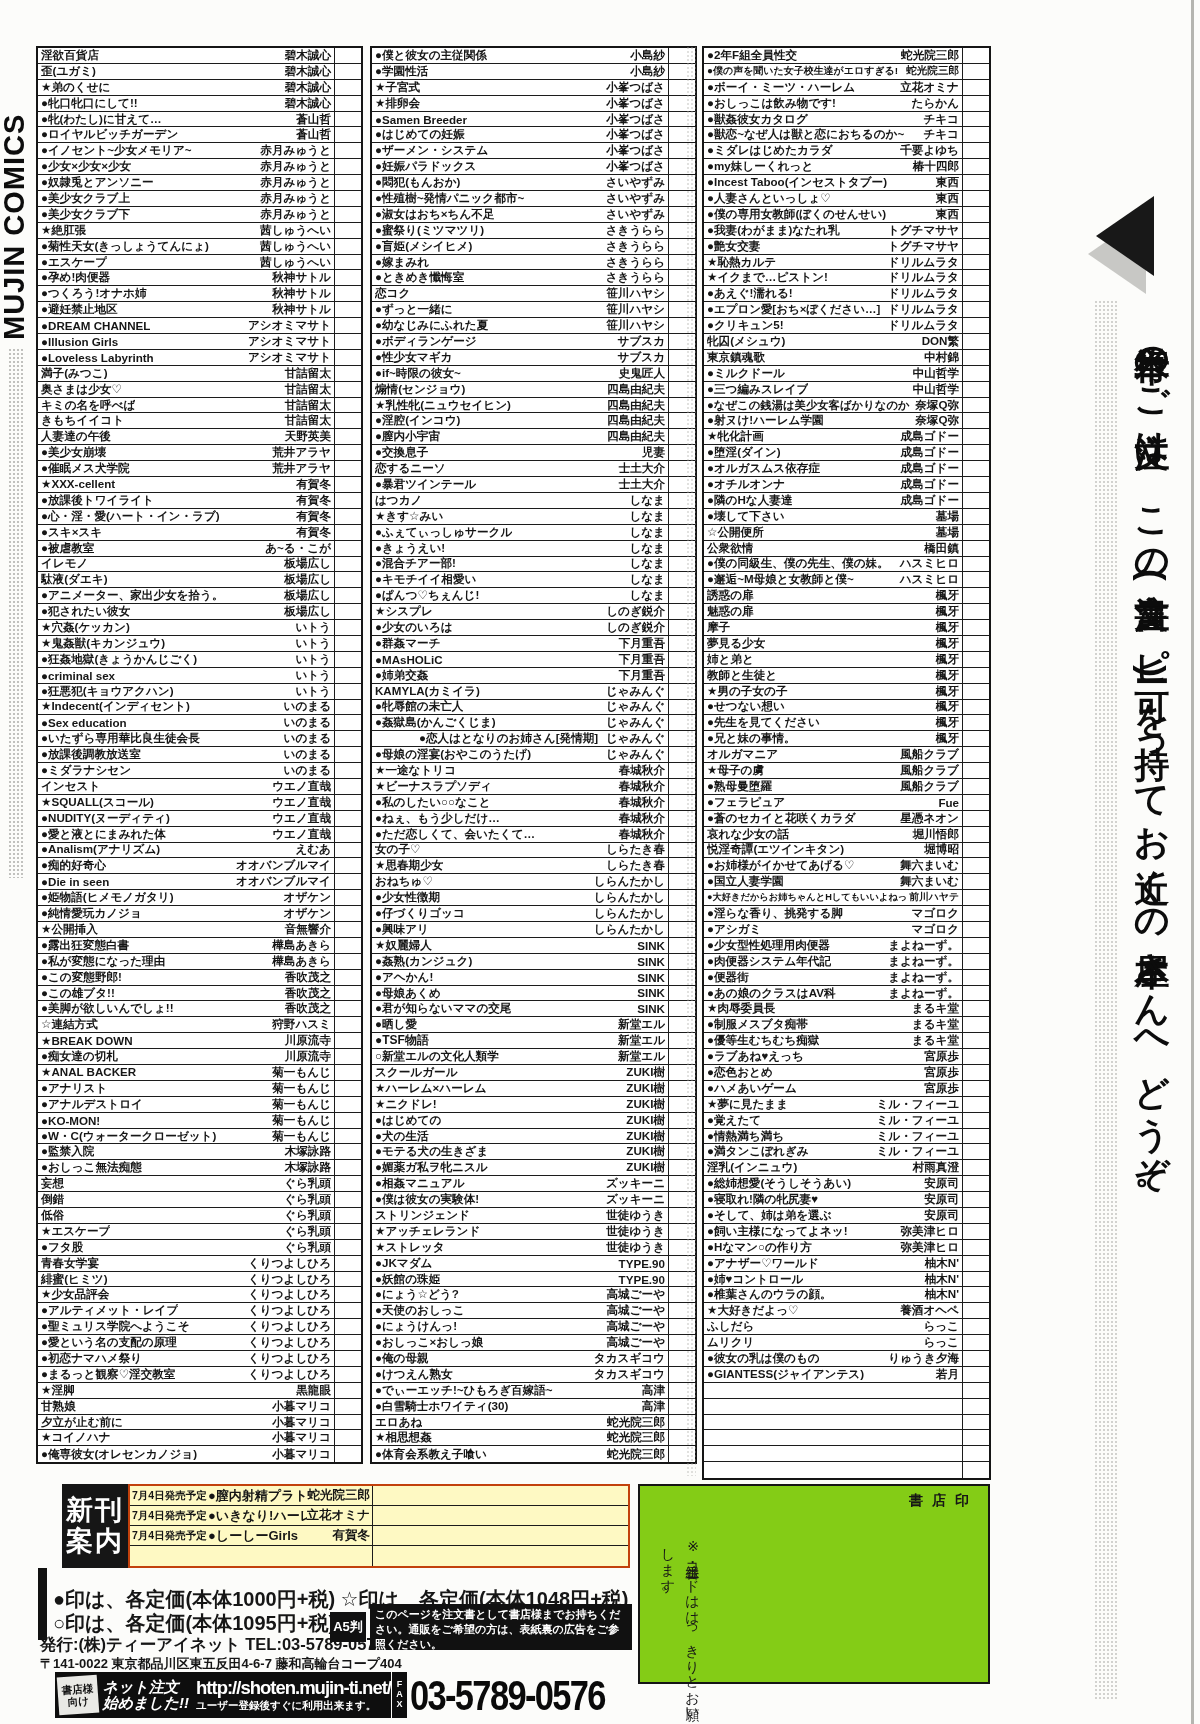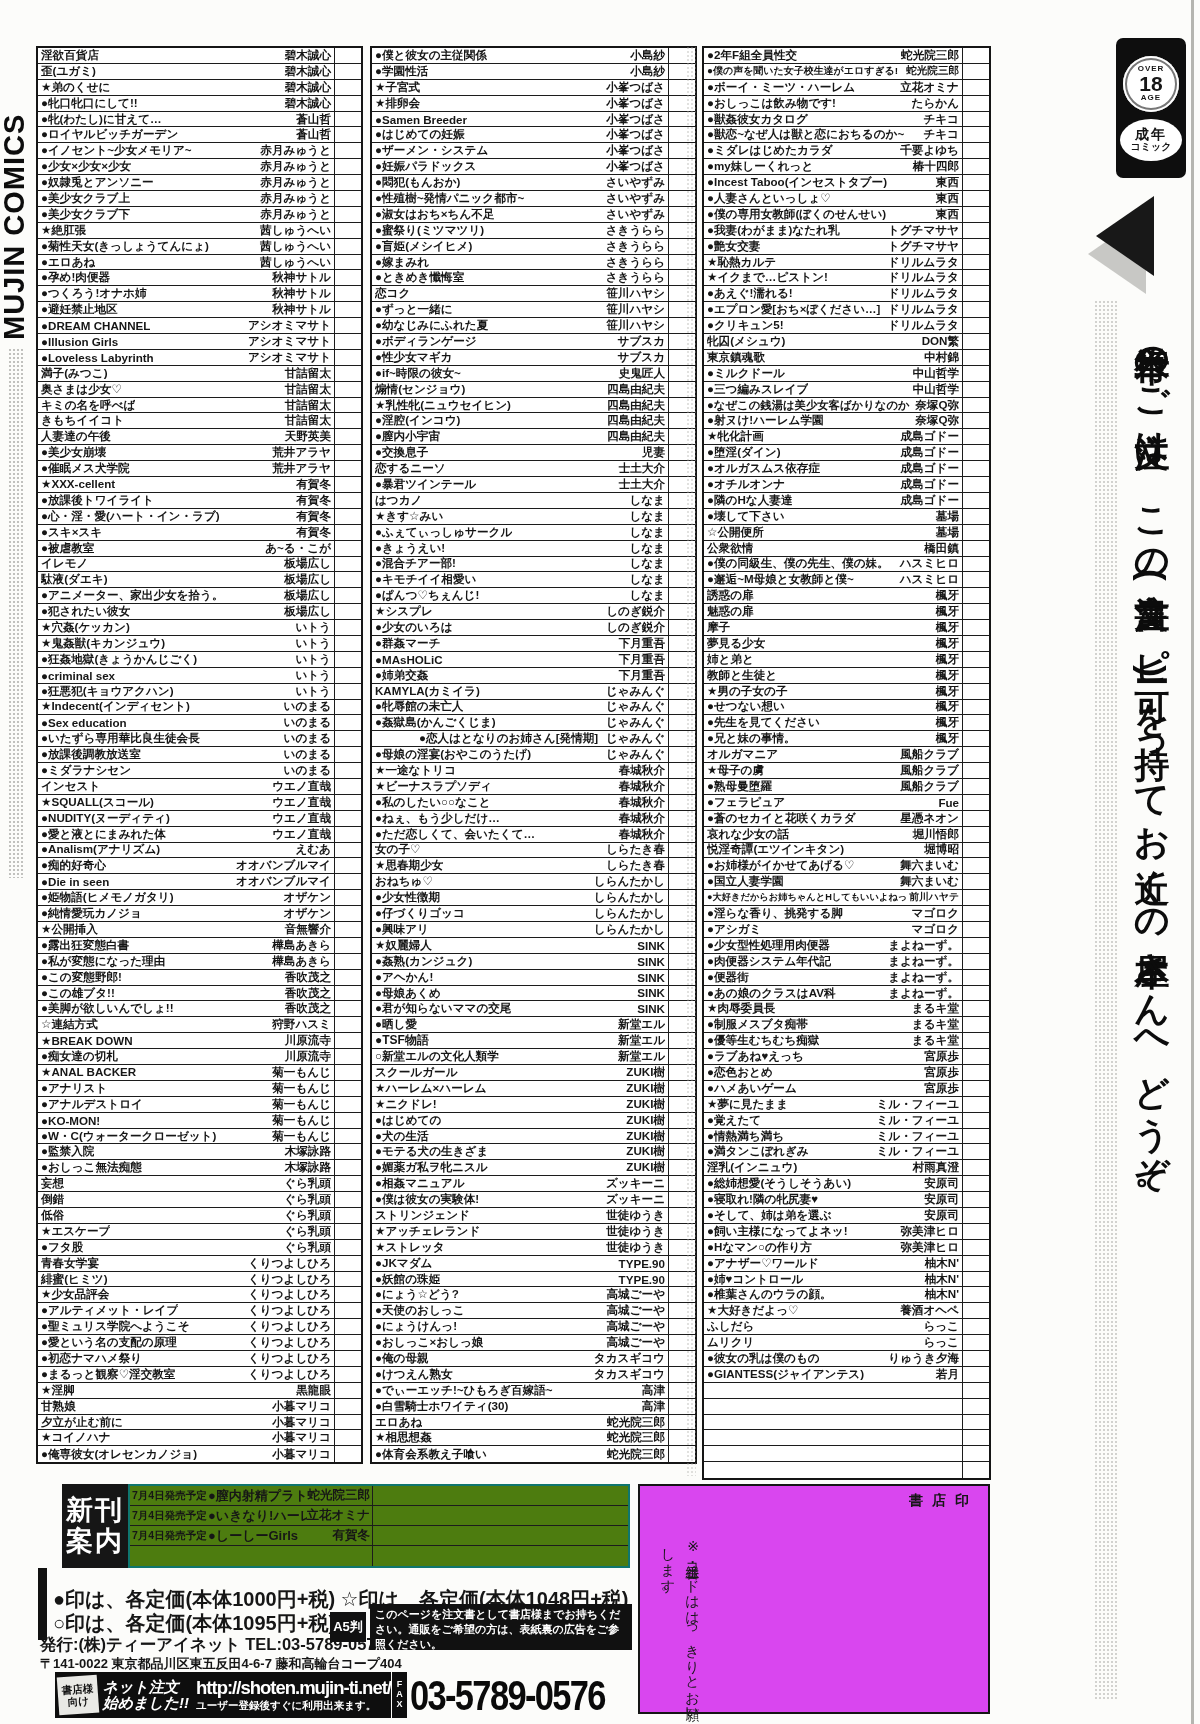--- a/index.html
+++ b/index.html
@@ -35,21 +35,21 @@
   #slogan-strip{position:absolute;left:1094px;top:300px;width:24px;height:1400px;opacity:.5;}
   #slogan{position:absolute;left:1124px;top:320px;height:1392px;writing-mode:vertical-rl;
           font-size:35px;font-weight:bold;letter-spacing:1px;line-height:1.6;color:#0c0c0c;}
   #edge-line{position:absolute;left:1191px;top:0;width:3px;height:1724px;background:#b5b5b0;}
   
   #nr-label{position:absolute;left:62px;top:1484px;width:66px;height:84px;background:#161616;color:#fff;
             display:flex;align-items:center;justify-content:center;text-align:center;
             font-size:27px;font-weight:bold;line-height:1.15;letter-spacing:2px;
             writing-mode:horizontal-tb;}
   #nr-label span{width:58px;display:inline-block;}
-  #nr-table{position:absolute;left:128px;top:1484px;width:502px;border:2px solid #0f766e;background:#4d7c0f;box-sizing:border-box;}
+  #nr-table{position:absolute;left:128px;top:1484px;width:502px;border:2px solid #c2410c;background:#fef9c3;box-sizing:border-box;}
   .nrow{display:flex;align-items:center;height:20px;box-sizing:border-box;border-bottom:1px solid #1c1c1c;}
   .nrow:last-child{border-bottom:none;}
   .nfill{width:240px;flex:none;display:flex;align-items:center;border-right:1.3px solid #1c1c1c;align-self:stretch;padding-left:2px;}
   .ndate{font-size:10.5px;font-weight:bold;width:76px;flex:none;}
   .ntitle{font-size:13px;font-weight:bold;white-space:nowrap;overflow:hidden;}
   .nauthor{margin-left:auto;font-size:12.5px;font-weight:bold;white-space:nowrap;padding-right:2px;}
   
   #price-bar{position:absolute;left:38px;top:1568px;width:9px;height:72px;background:#111;}
   .priceline{position:absolute;left:53px;font-weight:bold;font-size:20px;letter-spacing:0;white-space:nowrap;}
   #pl1{top:1562px;} #pl2{top:1586px;} #pl3{top:1610px;}
@@ -66,21 +66,21 @@
             display:flex;align-items:center;justify-content:center;text-align:center;line-height:1.15;transform:rotate(-4deg);}
   #net-title{color:#fff;font-weight:bold;font-size:15px;line-height:1.1;font-style:italic;margin-left:5px;white-space:nowrap;}
   #url-block{margin-left:7px;color:#fff;}
   #url{font-size:18.5px;font-weight:bold;white-space:nowrap;letter-spacing:-1px;}
   #url-note{font-size:10.5px;font-weight:bold;white-space:nowrap;}
   #fax-label{position:absolute;left:392px;top:1672px;width:15px;height:46px;background:#0e0e0e;color:#fff;
              display:flex;flex-direction:column;align-items:center;justify-content:center;font-size:9px;font-weight:bold;line-height:1.1;}
   #fax-number{position:absolute;left:410px;top:1672px;font-size:42px;font-weight:bold;letter-spacing:-2px;
               transform:scaleX(.82);transform-origin:left center;white-space:nowrap;color:#0a0a0a;}
   
-  #stamp-box{position:absolute;left:638px;top:1484px;width:352px;height:230px;border:2.5px solid #151515;background:#d946ef;box-sizing:border-box;}
+  #stamp-box{position:absolute;left:638px;top:1484px;width:352px;height:200px;border:2.5px solid #151515;background:#84cc16;box-sizing:border-box;}
   #stamp-label{position:absolute;right:10px;top:6px;font-size:14px;font-weight:bold;letter-spacing:9px;}
   #stamp-note{position:absolute;left:16px;top:52px;height:188px;writing-mode:vertical-rl;font-size:14px;line-height:1.75;}
   
   #fold{position:absolute;left:686px;top:46px;width:10px;height:1430px;opacity:.35;}
 </style>
 </head>
 <body>
 
 <div id="stage">
   <div id="logo">MUJIN COMICS</div>
@@ -146,21 +146,21 @@
         <span class="bt" style="font-size: 11.6px;">★絶肛張</span>
         <span class="ba" style="font-size: 11.6px;">茜しゅうへい</span>
         <span class="bq"></span>
       </div>
       <div class="brow">
         <span class="bt" style="font-size: 11.6px;">●菊性天女(きっしょうてんにょ)</span>
         <span class="ba" style="font-size: 11.6px;">茜しゅうへい</span>
         <span class="bq"></span>
       </div>
       <div class="brow">
-        <span class="bt" style="font-size: 11.6px;">●エロあね</span>
+        <span class="bt" style="font-size: 11.6px;">●エスケープ</span>
         <span class="ba" style="font-size: 11.6px;">茜しゅうへい</span>
         <span class="bq"></span>
       </div>
       <div class="brow">
         <span class="bt" style="font-size: 11.6px;">●孕め!肉便器</span>
         <span class="ba" style="font-size: 11.6px;">秋神サトル</span>
         <span class="bq"></span>
       </div>
       <div class="brow">
         <span class="bt" style="font-size: 11.6px;">●つくろう!オナホ姉</span>
@@ -1427,31 +1427,20 @@
         <span class="bq"></span>
       </div>
       <div class="brow">
         <span class="bt" style="font-size: 11.6px;"></span>
         <span class="ba" style="font-size: 11.6px;"></span>
         <span class="bq"></span>
       </div>
     </div>
   <div id="fold" class="dots"></div>
 
-  <div id="age-strip">
-    <div id="badge18">
-      <span class="sm">OVER</span>
-      <span class="big">18</span>
-      <span class="sm">AGE</span>
-    </div>
-    <div id="seinen">
-      <span class="l1">成年</span>
-      <span class="l2">コミック</span>
-    </div>
-  </div>
   <div id="arrow-sh"></div>
   <div id="arrow"></div>
   <div id="slogan-strip" class="dots"></div>
   <div id="slogan">単行本のご注文は、この注文書(コピー可)を持ってお近くの本屋さんへどうぞ。</div>
   <div id="edge-line"></div>
 
   <div id="nr-label" class="dots">
       <span>新刊案内</span>
     </div>
   <div id="nr-table">

